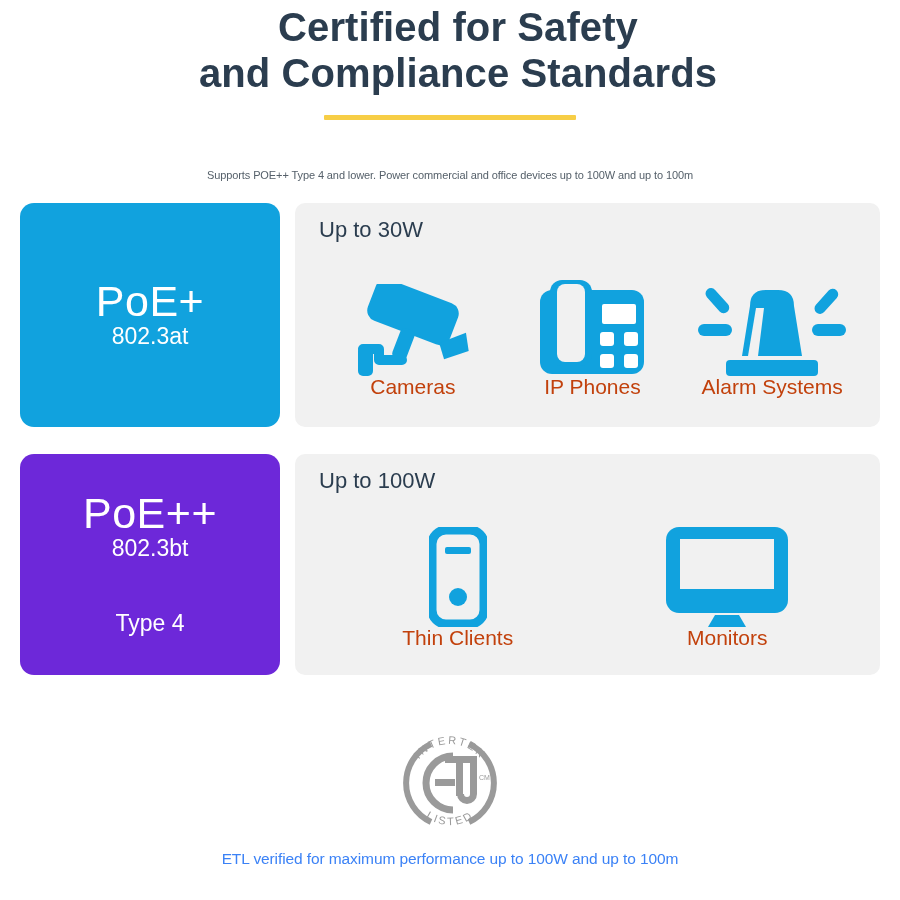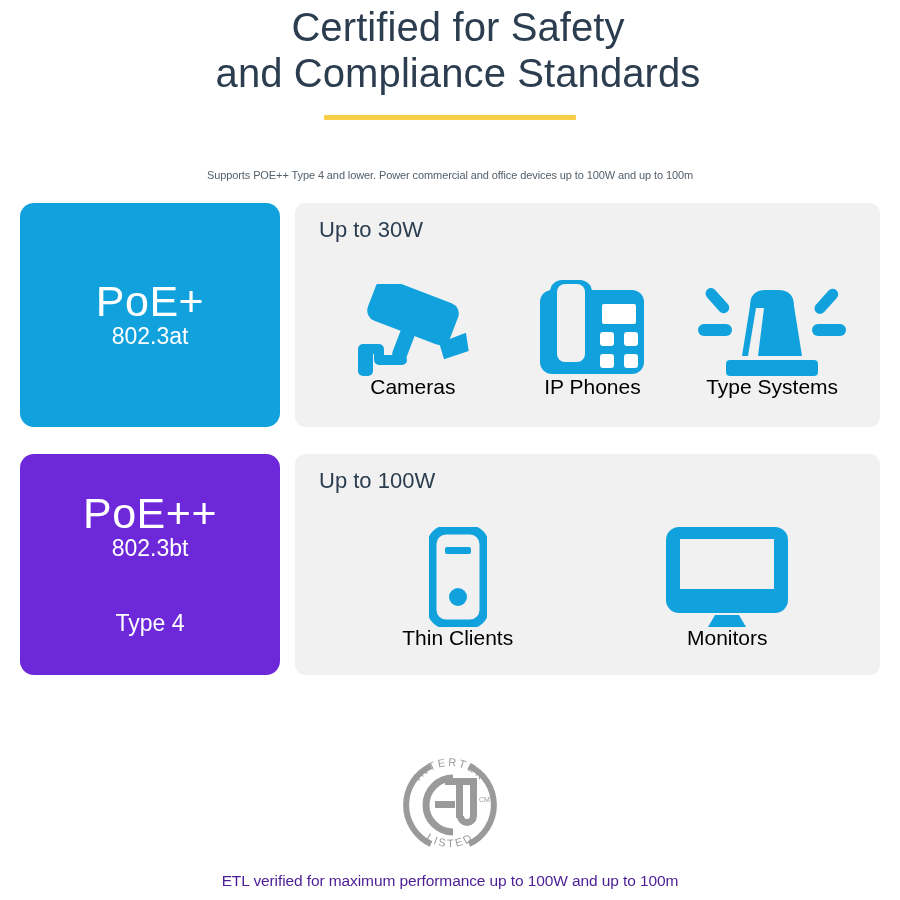--- a/index.html
+++ b/index.html
@@ -16,21 +16,21 @@
     position: relative;
   }
 
   
   .header {
     padding-top: 4px;
     text-align: center;
   }
   .title-line {
     font-size: 40px;
-    font-weight: 400;
+    font-weight: 700;
     color: #2b3d4f;
     line-height: 1.16;
     letter-spacing: 0.1px;
     margin-left: 16px;
   }
   .accent-bar {
     width: 252px;
     height: 5px;
     background: #f7ce46;
     margin: 18px auto 0 auto;
@@ -121,43 +121,43 @@
   }
   .icon-art {
     height: 104px;
     display: flex;
     align-items: flex-end;
     justify-content: center;
   }
   .row-2 .icon-art { height: 108px; }
   .icon-label {
     font-size: 21px;
-    color: #000000;
+    color: #c2410c;
     line-height: 1;
     white-space: nowrap;
   }
 
   
   .footer {
     position: absolute;
     left: 0;
     right: 0;
     bottom: 0;
     text-align: center;
   }
   .etl-wrap {
     display: flex;
     justify-content: center;
     margin-bottom: 14px;
   }
   .footer-note {
     font-size: 15.5px;
-    color: #4c1d95;
+    color: #3b82f6;
     letter-spacing: -0.1px;
-    padding-bottom: 10px;
+    padding-bottom: 32px;
     white-space: nowrap;
   }
 </style>
 </head>
 <body>
 
 <div class="header">
   <div class="title-line">Certified for Safety</div>
   <div class="title-line">and Compliance Standards</div>
   <div class="accent-bar"></div>
@@ -214,21 +214,21 @@
               <path d="M54 26 q0 -16 16 -16 h12 q16 0 16 16 l8 50 h-60 z"></path>
               <path d="M60 28 h8 l-6 48 h-10 z" fill="#f1f1f1"></path>
               <rect x="30" y="80" width="92" height="16" rx="4" ry="4"></rect>
               <rect x="16" y="6" width="11" height="30" rx="5.5" ry="5.5" transform="rotate(-42 21 21)"></rect>
               <rect x="125" y="6" width="11" height="30" rx="5.5" ry="5.5" transform="rotate(42 130 21)"></rect>
               <rect x="2" y="44" width="34" height="12" rx="6" ry="6"></rect>
               <rect x="116" y="44" width="34" height="12" rx="6" ry="6"></rect>
             </g>
           </svg>
         </div>
-        <div class="icon-label">Type Systems</div>
+        <div class="icon-label">Alarm Systems</div>
       </div>
 
     </div>
   </div>
 </div>
 
 <div class="row row-2">
 
   <div class="badge badge-dark">
     <div class="badge-title">PoE++</div>

